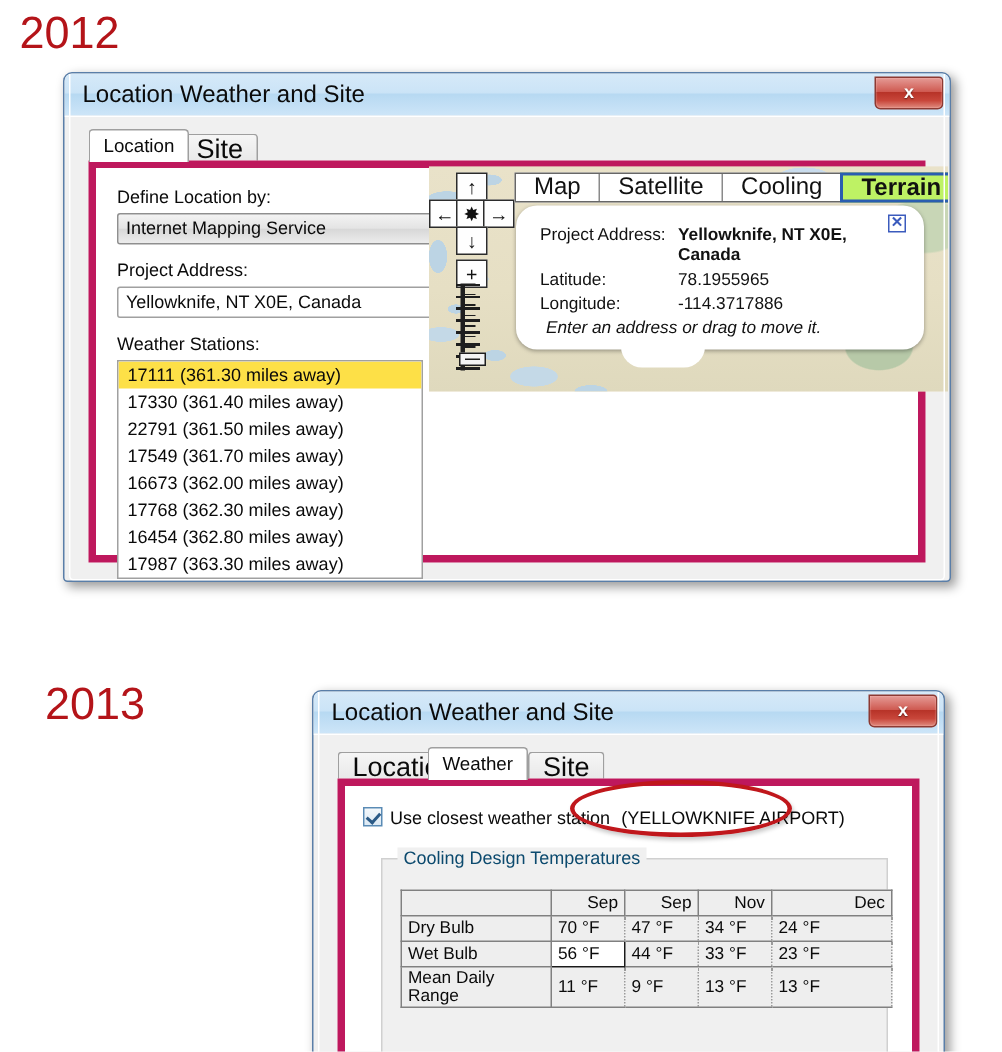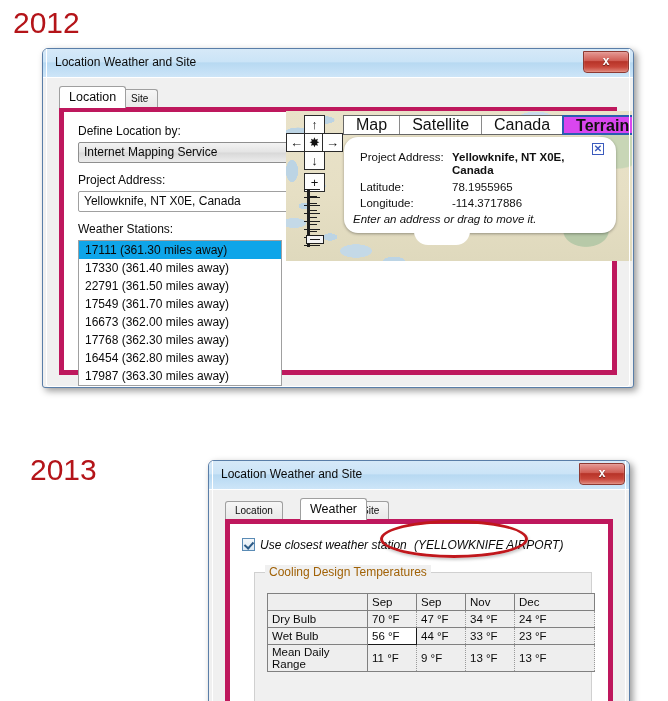--- a/index.html
+++ b/index.html
@@ -50,21 +50,21 @@
     height: 28px;
     background: linear-gradient(to bottom, #d6e9f8 0%, #cbe4f7 45%, #b7d9f2 50%, #cde5f8 100%);
     border-radius: 5px 5px 0 0;
     position: relative;
     border-bottom: 1px solid #ffffff;
   }
   .title-text {
     position: absolute;
     left: 12px;
     top: 6px;
-    font-size: 12px;
+    font-size: 16px;
     color: #0a0a0a;
     white-space: nowrap;
   }
   .close-btn {
     position: absolute;
     right: 4px;
     top: 2px;
     width: 44px;
     height: 20px;
     border-radius: 0 3px 4px 4px;
@@ -90,21 +90,21 @@
   .tabstrip {
     position: relative;
     height: 21px;
     margin: 8px 0 0 12px;
   }
   .tab {
     position: absolute;
     top: 3px;
     height: 34px;
     padding: 0 9px;
-    font-size: 10px;
+    font-size: 18px;
     line-height: 18px;
     color: #0a0a0a;
     background: linear-gradient(to bottom, #f6f6f6 0%, #e9e9e9 50%, #dcdcdc 100%);
     border: 1px solid #9f9f9f;
     border-bottom: none;
     border-radius: 3px 3px 0 0;
     cursor: pointer;
     box-sizing: border-box;
     white-space: nowrap;
   }
@@ -190,21 +190,21 @@
     overflow: hidden;
   }
   .lb-item {
     font-size: 12px;
     color: #0a0a0a;
     padding: 1px 0 1px 6px;
     line-height: 16px;
     white-space: nowrap;
     cursor: pointer;
   }
-  .lb-item.sel { background: #0ea5e9; }
+  .lb-item.sel { background: #fde047; }
 
   
   .map {
     position: absolute;
     overflow: hidden;
     background: #e9e2c9;
   }
   .map-canvas {
     position: absolute;
     inset: 0;
@@ -293,21 +293,21 @@
     border-right: 1px solid #8a8a8a;
     cursor: pointer;
     white-space: nowrap;
   }
   .mt:last-child { border-right: none; }
   .mt.active {
     font-weight: bold;
     border: 2px solid #2a5db0;
     margin: -1px;
     line-height: 18px;
-    background: #d946ef;
+    background: #bef264;
   }
   .infowin {
     position: absolute;
     left: 58px;
     top: 26px;
     right: 16px;
     height: 96px;
     background: #ffffff;
     border-radius: 14px;
     box-shadow: 0 1px 3px rgba(0,0,0,0.35);
@@ -336,21 +336,21 @@
     line-height: 10px;
     text-align: center;
     cursor: pointer;
   }
   .iw-row { position: absolute; font-size: 11.5px; color: #111111; }
   .iw-key { left: 16px; }
   .iw-val { left: 108px; }
   .iw-val.bold { font-weight: bold; }
   .iw-hint {
     position: absolute;
-    left: 9px;
+    left: 20px;
     bottom: 8px;
     font-size: 11.5px;
     font-style: italic;
     color: #111111;
   }
 
   
   .checkrow {
     position: absolute;
     font-size: 12px;
@@ -386,40 +386,40 @@
     background: #f0f0f0;
     box-sizing: border-box;
   }
   .gb-title {
     position: absolute;
     left: 10px;
     top: -8px;
     background: #f0f0f0;
     padding: 0 4px;
     font-size: 12px;
-    color: #a16207;
+    color: #0c4a6e;
     text-align: right;
   }
   .grid {
     position: absolute;
     border-collapse: collapse;
     background: #ffffff;
     font-size: 11.5px;
     color: #0a0a0a;
   }
   .grid th, .grid td {
     border: 1px solid #808080;
     padding: 1px 4px;
     font-weight: normal;
     text-align: left;
     height: 17px;
     box-sizing: border-box;
     background: #eeeeee;
   }
-  .grid th { text-align: left; background: #eeeeee; }
+  .grid th { text-align: right; background: #eeeeee; }
   .grid td.v { border-left: 1px dotted #9a9a9a; border-right: 1px dotted #9a9a9a; }
   .grid td.cur {
     border: 1px solid #1a1a1a;
     background: #ffffff;
   }
   .grid .rowhdr { background: #eeeeee; }
 
   
   .red-ellipse {
     position: absolute;
@@ -491,21 +491,21 @@
           <div class="pan-btn" style="left:14px; top:36px;">↓</div>
           <div class="pan-btn" style="left:14px; top:58px;">+</div>
           <div class="zoom-rail">
             <div class="zoom-thumb"></div>
           </div>
         </div>
 
         <div class="maptypes">
           <div class="mt">Map</div>
           <div class="mt">Satellite</div>
-          <div class="mt">Canada</div>
+          <div class="mt">Cooling</div>
           <div class="mt active">Terrain</div>
         </div>
 
         <div class="infowin">
           <div class="iw-close">✕</div>
           <div class="iw-row iw-key" style="top:14px;">Project Address:</div>
           <div class="iw-row iw-val bold" style="top:14px; right:40px; left:108px; line-height:13px;">Yellowknife, NT X0E, Canada</div>
           <div class="iw-row iw-key" style="top:44px;">Latitude:</div>
           <div class="iw-row iw-val" style="top:44px;">78.1955965</div>
           <div class="iw-row iw-key" style="top:60px;">Longitude:</div>
@@ -525,27 +525,27 @@
 
   <div class="titlebar">
     <div class="title-text">Location Weather and Site</div>
     <div class="close-btn">x</div>
   </div>
 
   <div class="dlg-body">
 
     <div class="tabstrip">
       <div class="tab" style="left:0px;">Location</div>
-      <div class="tab active" style="left:75px;text-align:center;">Weather</div>
+      <div class="tab active" style="left:60px;text-align:center;">Weather</div>
       <div class="tab" style="left:127px;">Site</div>
     </div>
 
     <div class="tabpanel">
 
-      <div class="checkrow" style="left:12px; top:14px;font-style:italic;">
+      <div class="checkrow" style="left:12px; top:14px;">
         <span class="cbox"></span><span>Use closest weather station</span>
         <span style="margin-left:4px;">(YELLOWKNIFE AIRPORT)</span>
       </div>
 
       <div class="groupbox" style="left:24px; top:48px; right:16px; bottom:-40px;">
         <div class="gb-title">Cooling Design Temperatures</div>
 
         <table class="grid" style="left:12px; top:20px; width:328px;">
           <thead>
             <tr>

